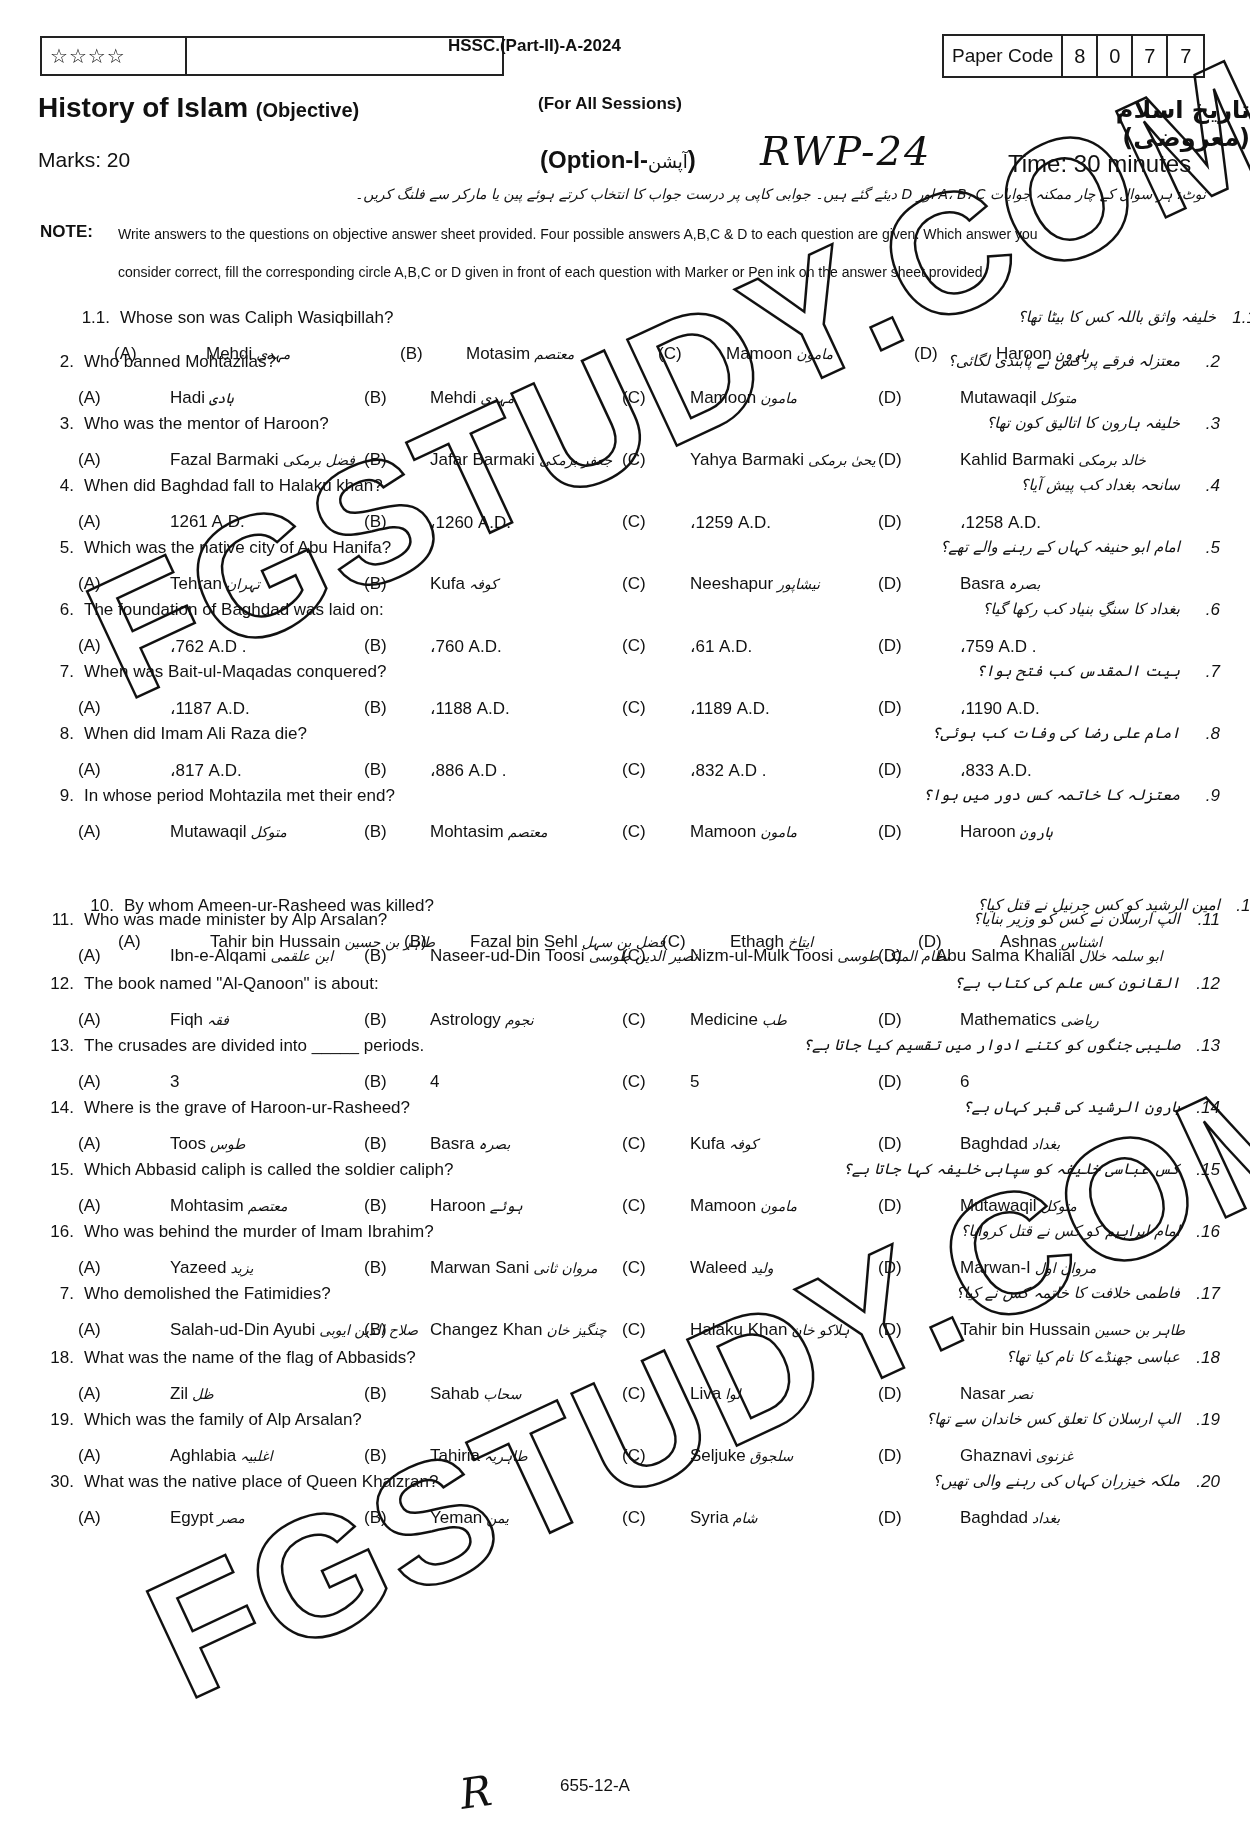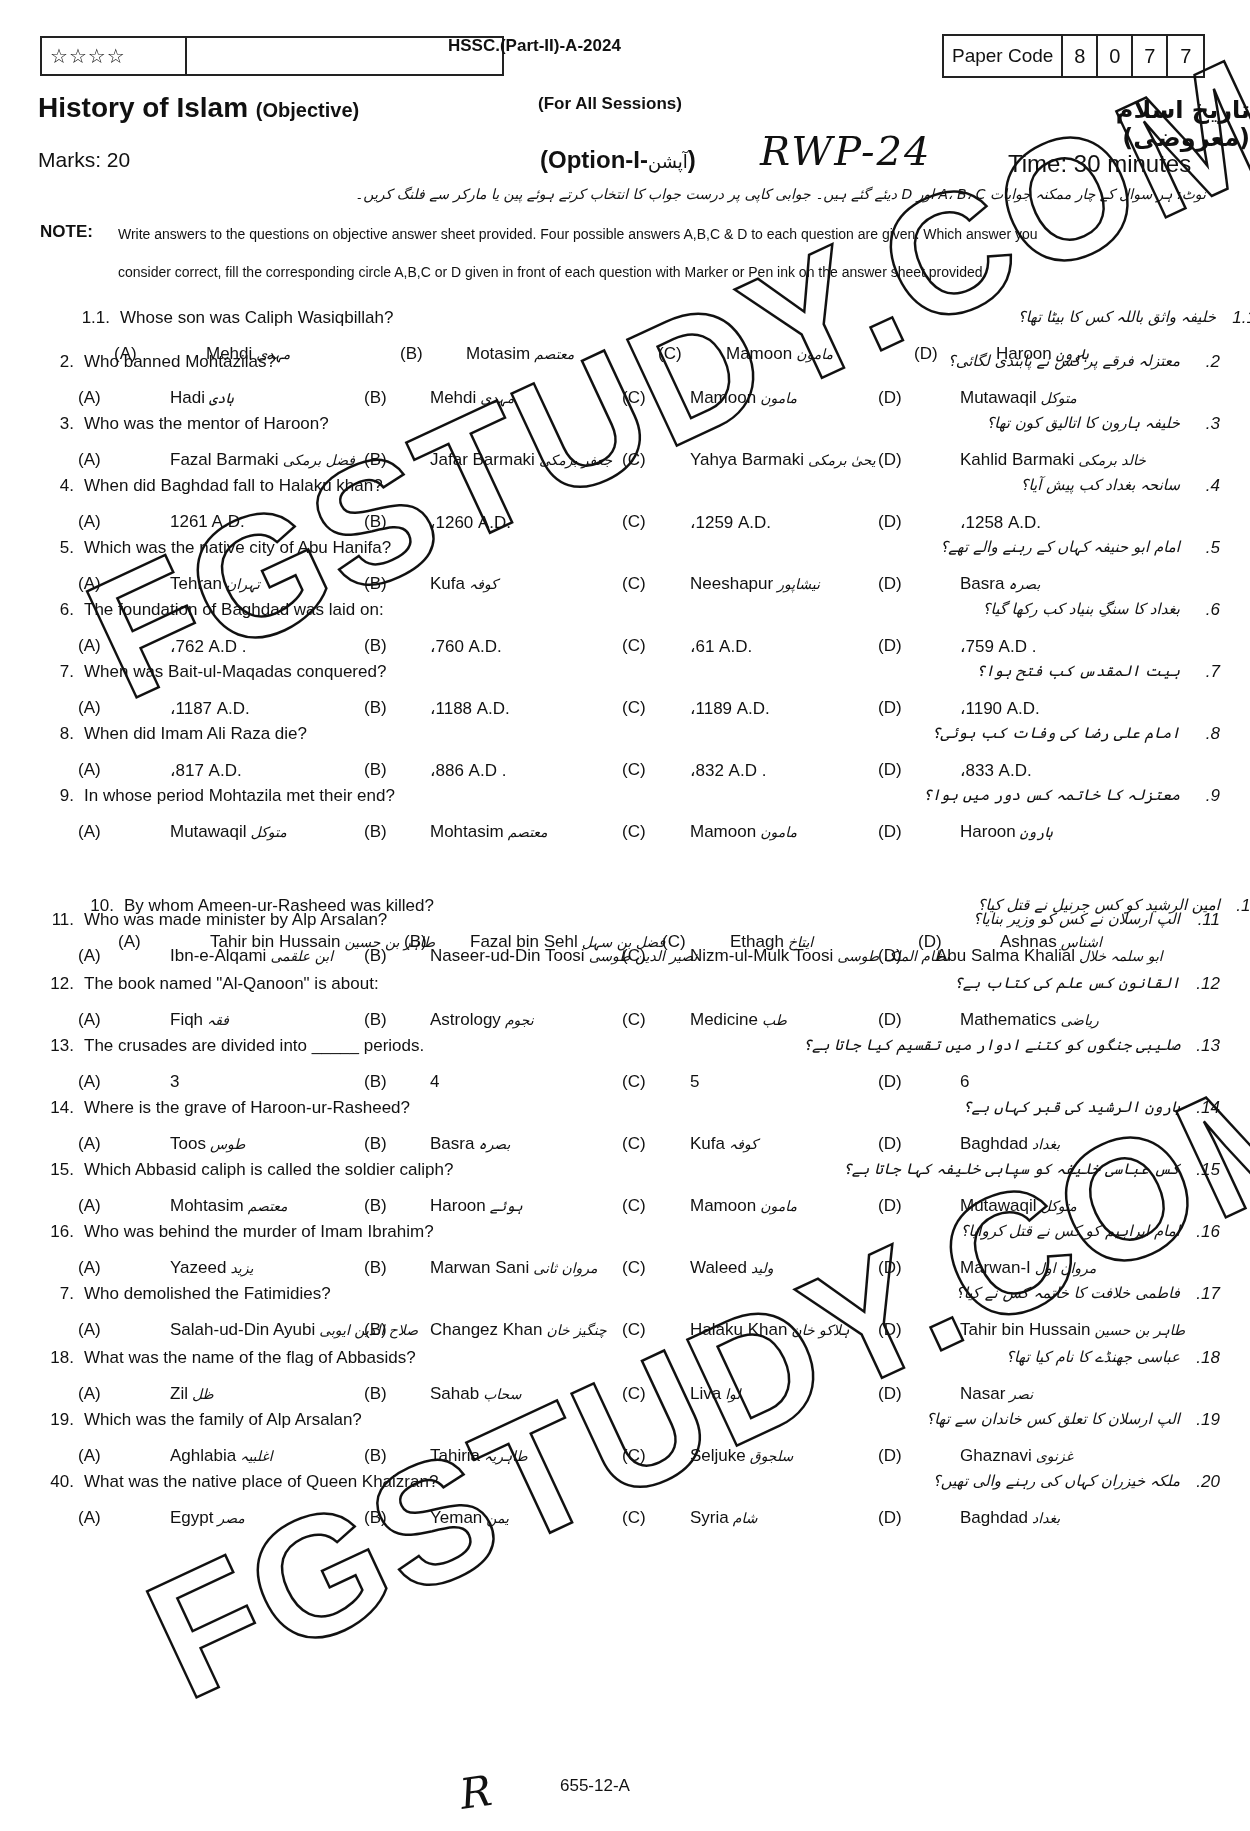--- a/index.html
+++ b/index.html
@@ -349,21 +349,21 @@
       <span class="opt" style="left:78px">(A)</span>
       <span class="opt" style="left:170px"><span class="l">Aghlabia</span><span class="ur">اغلبیہ</span></span>
       <span class="opt" style="left:364px">(B)</span>
       <span class="opt" style="left:430px"><span class="l">Tahiria</span><span class="ur">طاہریہ</span></span>
       <span class="opt" style="left:622px">(C)</span>
       <span class="opt" style="left:690px"><span class="l">Seljuke</span><span class="ur">سلجوق</span></span>
       <span class="opt" style="left:878px">(D)</span>
       <span class="opt" style="left:960px"><span class="l">Ghaznavi</span><span class="ur">غزنوی</span></span>
     </div>
     <div class="q" style="top: 1472px;">
-      <span class="num">40.</span>
+      <span class="num">30.</span>
       <span class="text">What was the native place of Queen Khaizran?</span>
       <span class="urdu">ملکہ خیزران کہاں کی رہنے والی تھیں؟</span>
       <span class="unum">.20</span>
       <span class="opt" style="left:78px">(A)</span>
       <span class="opt" style="left:170px"><span class="l">Egypt</span><span class="ur">مصر</span></span>
       <span class="opt" style="left:364px">(B)</span>
       <span class="opt" style="left:430px"><span class="l">Yeman</span><span class="ur">یمن</span></span>
       <span class="opt" style="left:622px">(C)</span>
       <span class="opt" style="left:690px"><span class="l">Syria</span><span class="ur">شام</span></span>
       <span class="opt" style="left:878px">(D)</span>

